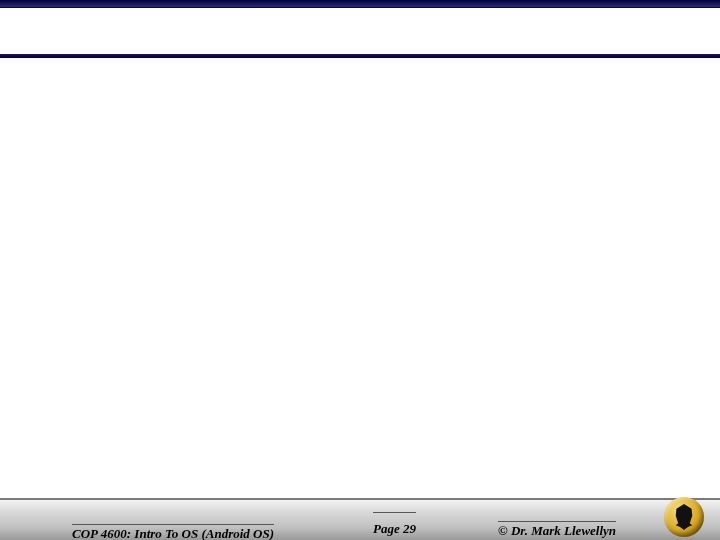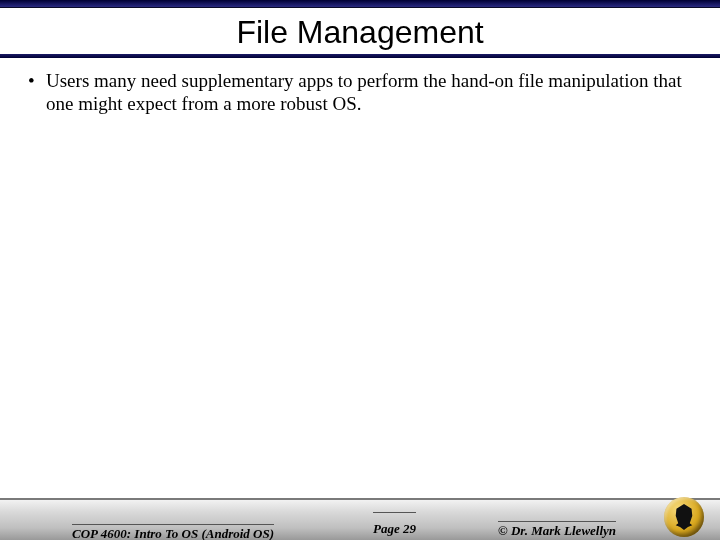--- a/index.html
+++ b/index.html
@@ -137,26 +137,24 @@
     clip-path: polygon(50% 0%, 92% 18%, 96% 45%, 82% 74%, 96% 82%, 72% 88%, 50% 100%, 28% 88%, 4% 82%, 18% 74%, 4% 45%, 8% 18%);
   }
 </style>
 </head>
 <body>
 
 <div class="slide">
 
   <div class="top-band"></div>
 
-  <h1 class="title">File Management</h1>
   <div class="title-underline"></div>
 
   <div class="content">
     <ul>
-      <li>Users many need supplementary apps to perform the hand-on file manipulation that one might expect from a more robust OS.</li>
     </ul>
   </div>
 
   <div class="footer-band"></div>
 
   <div class="footer-content">
     <span class="footer-course">COP 4600: Intro To OS  (Android OS)</span>
     <span class="footer-page">Page 29</span>
     <span class="footer-author">© Dr. Mark Llewellyn</span>
   </div>

